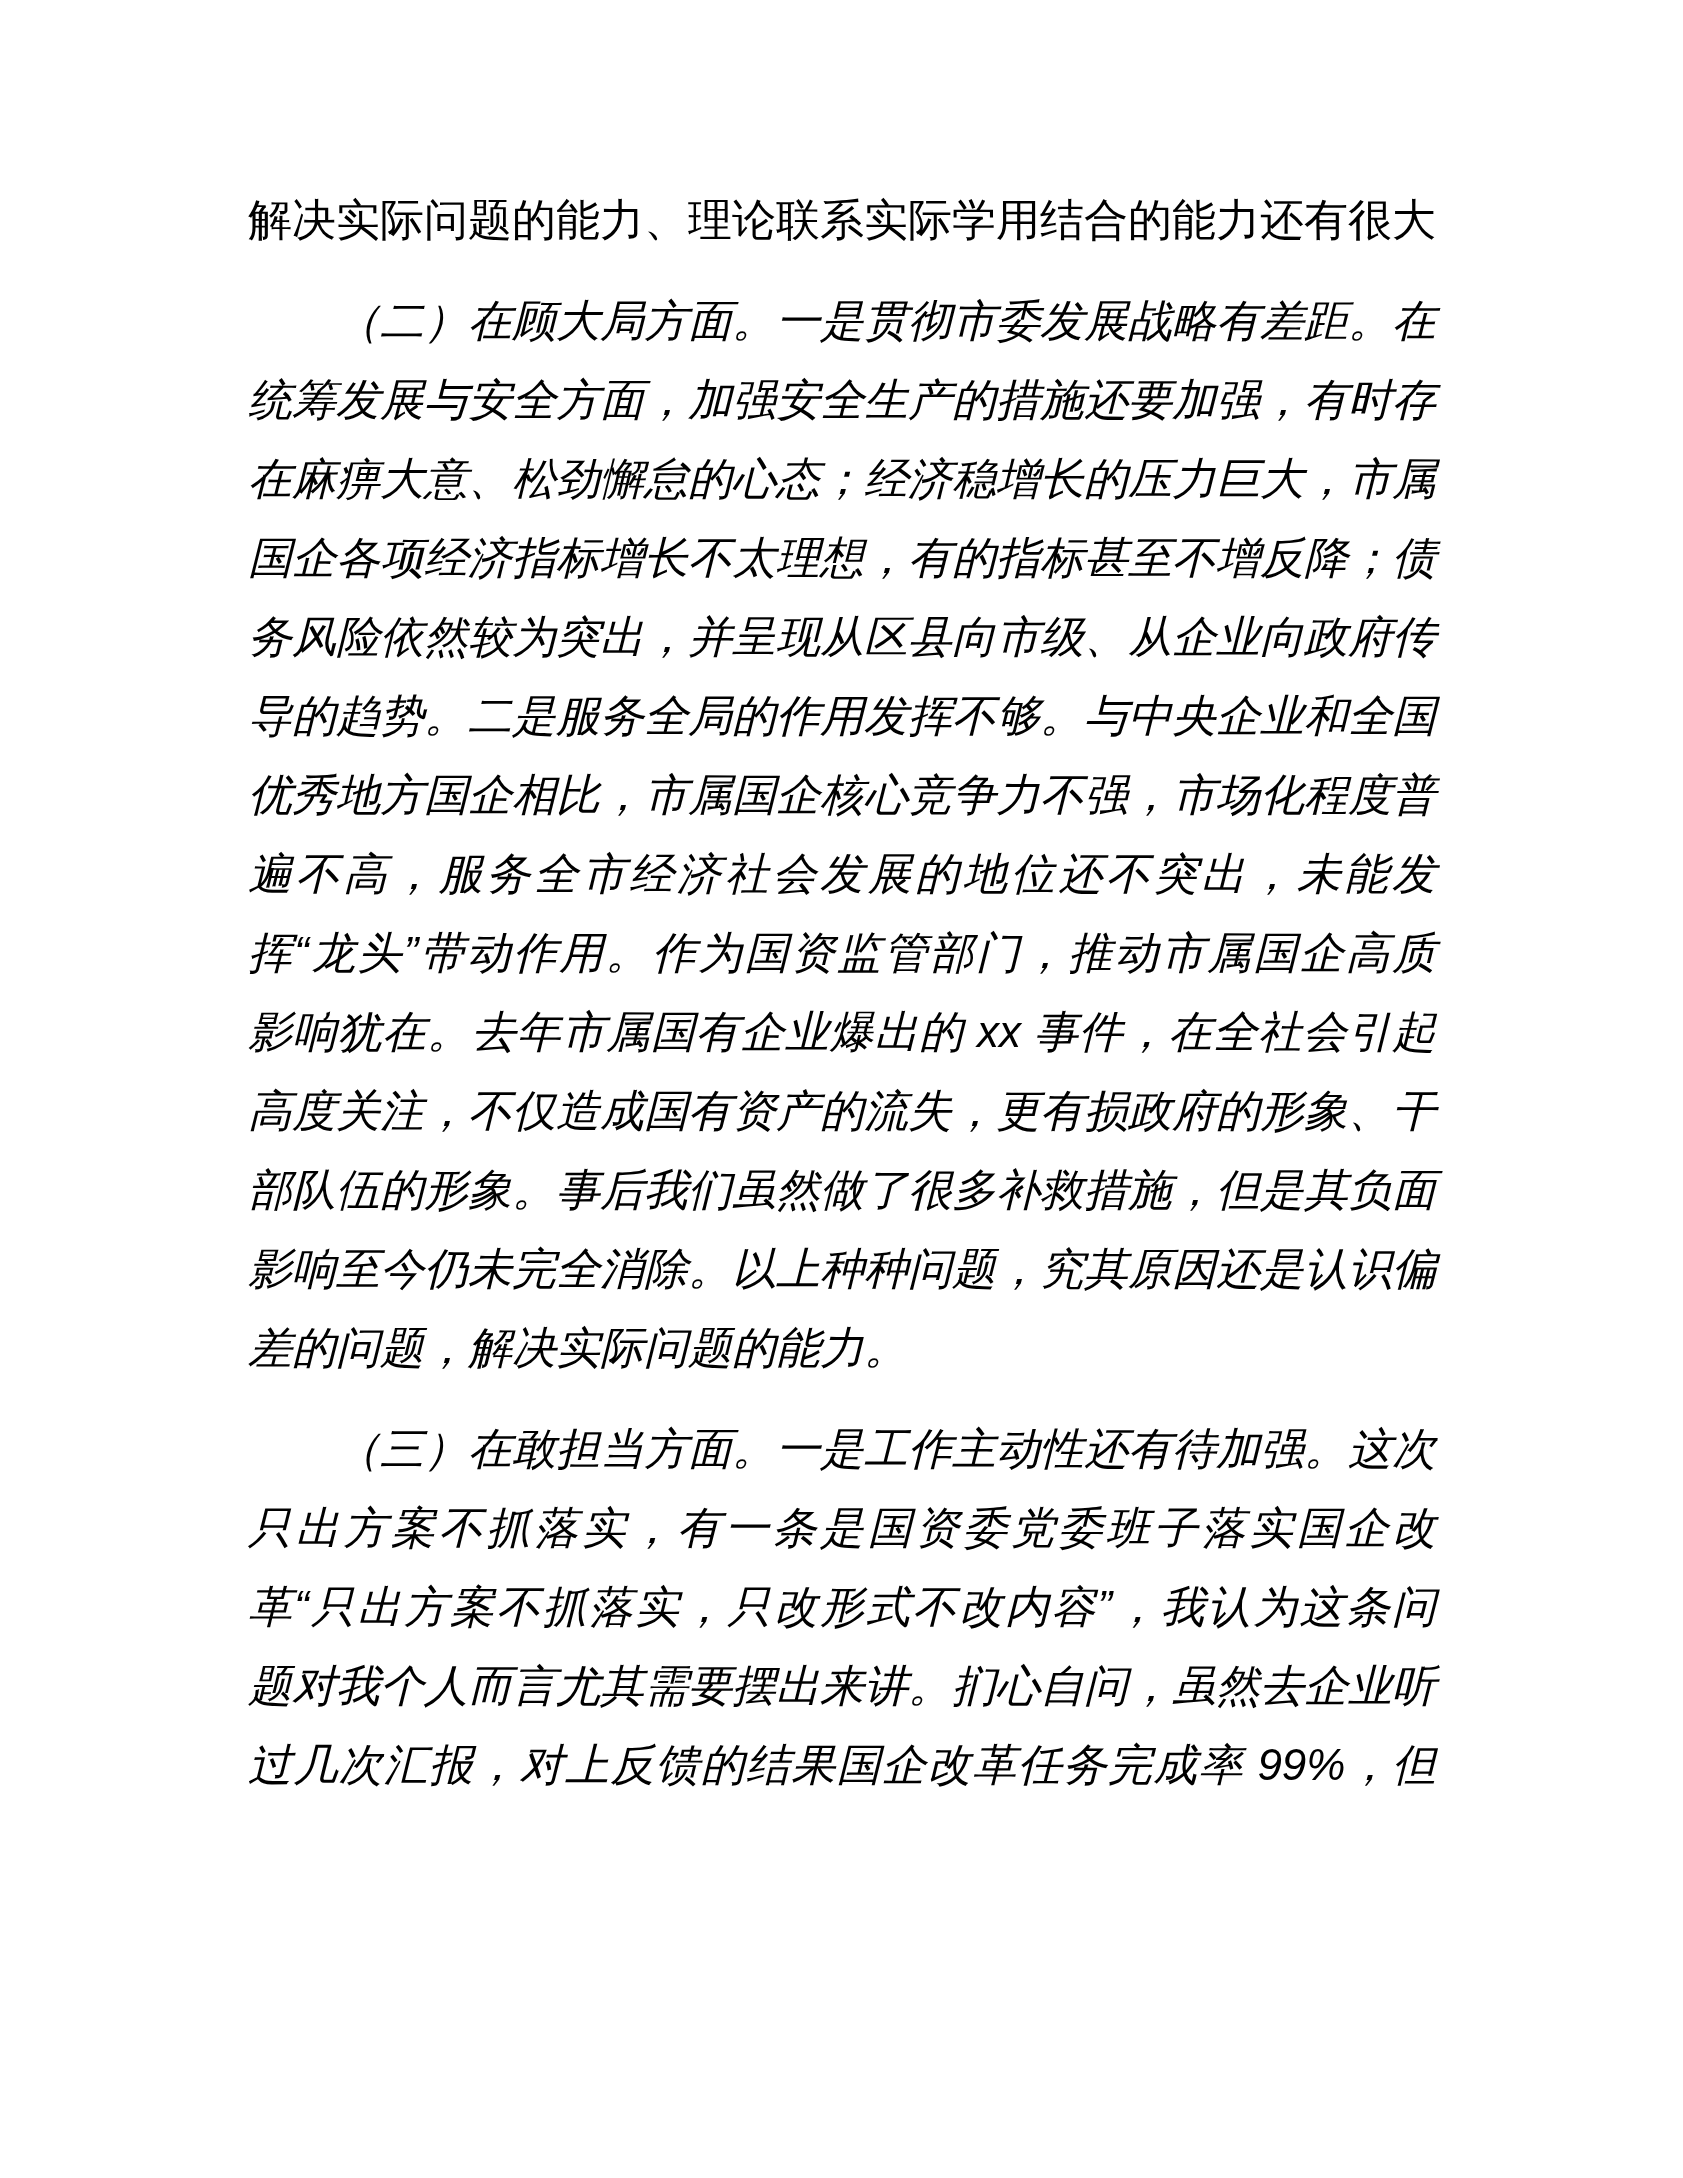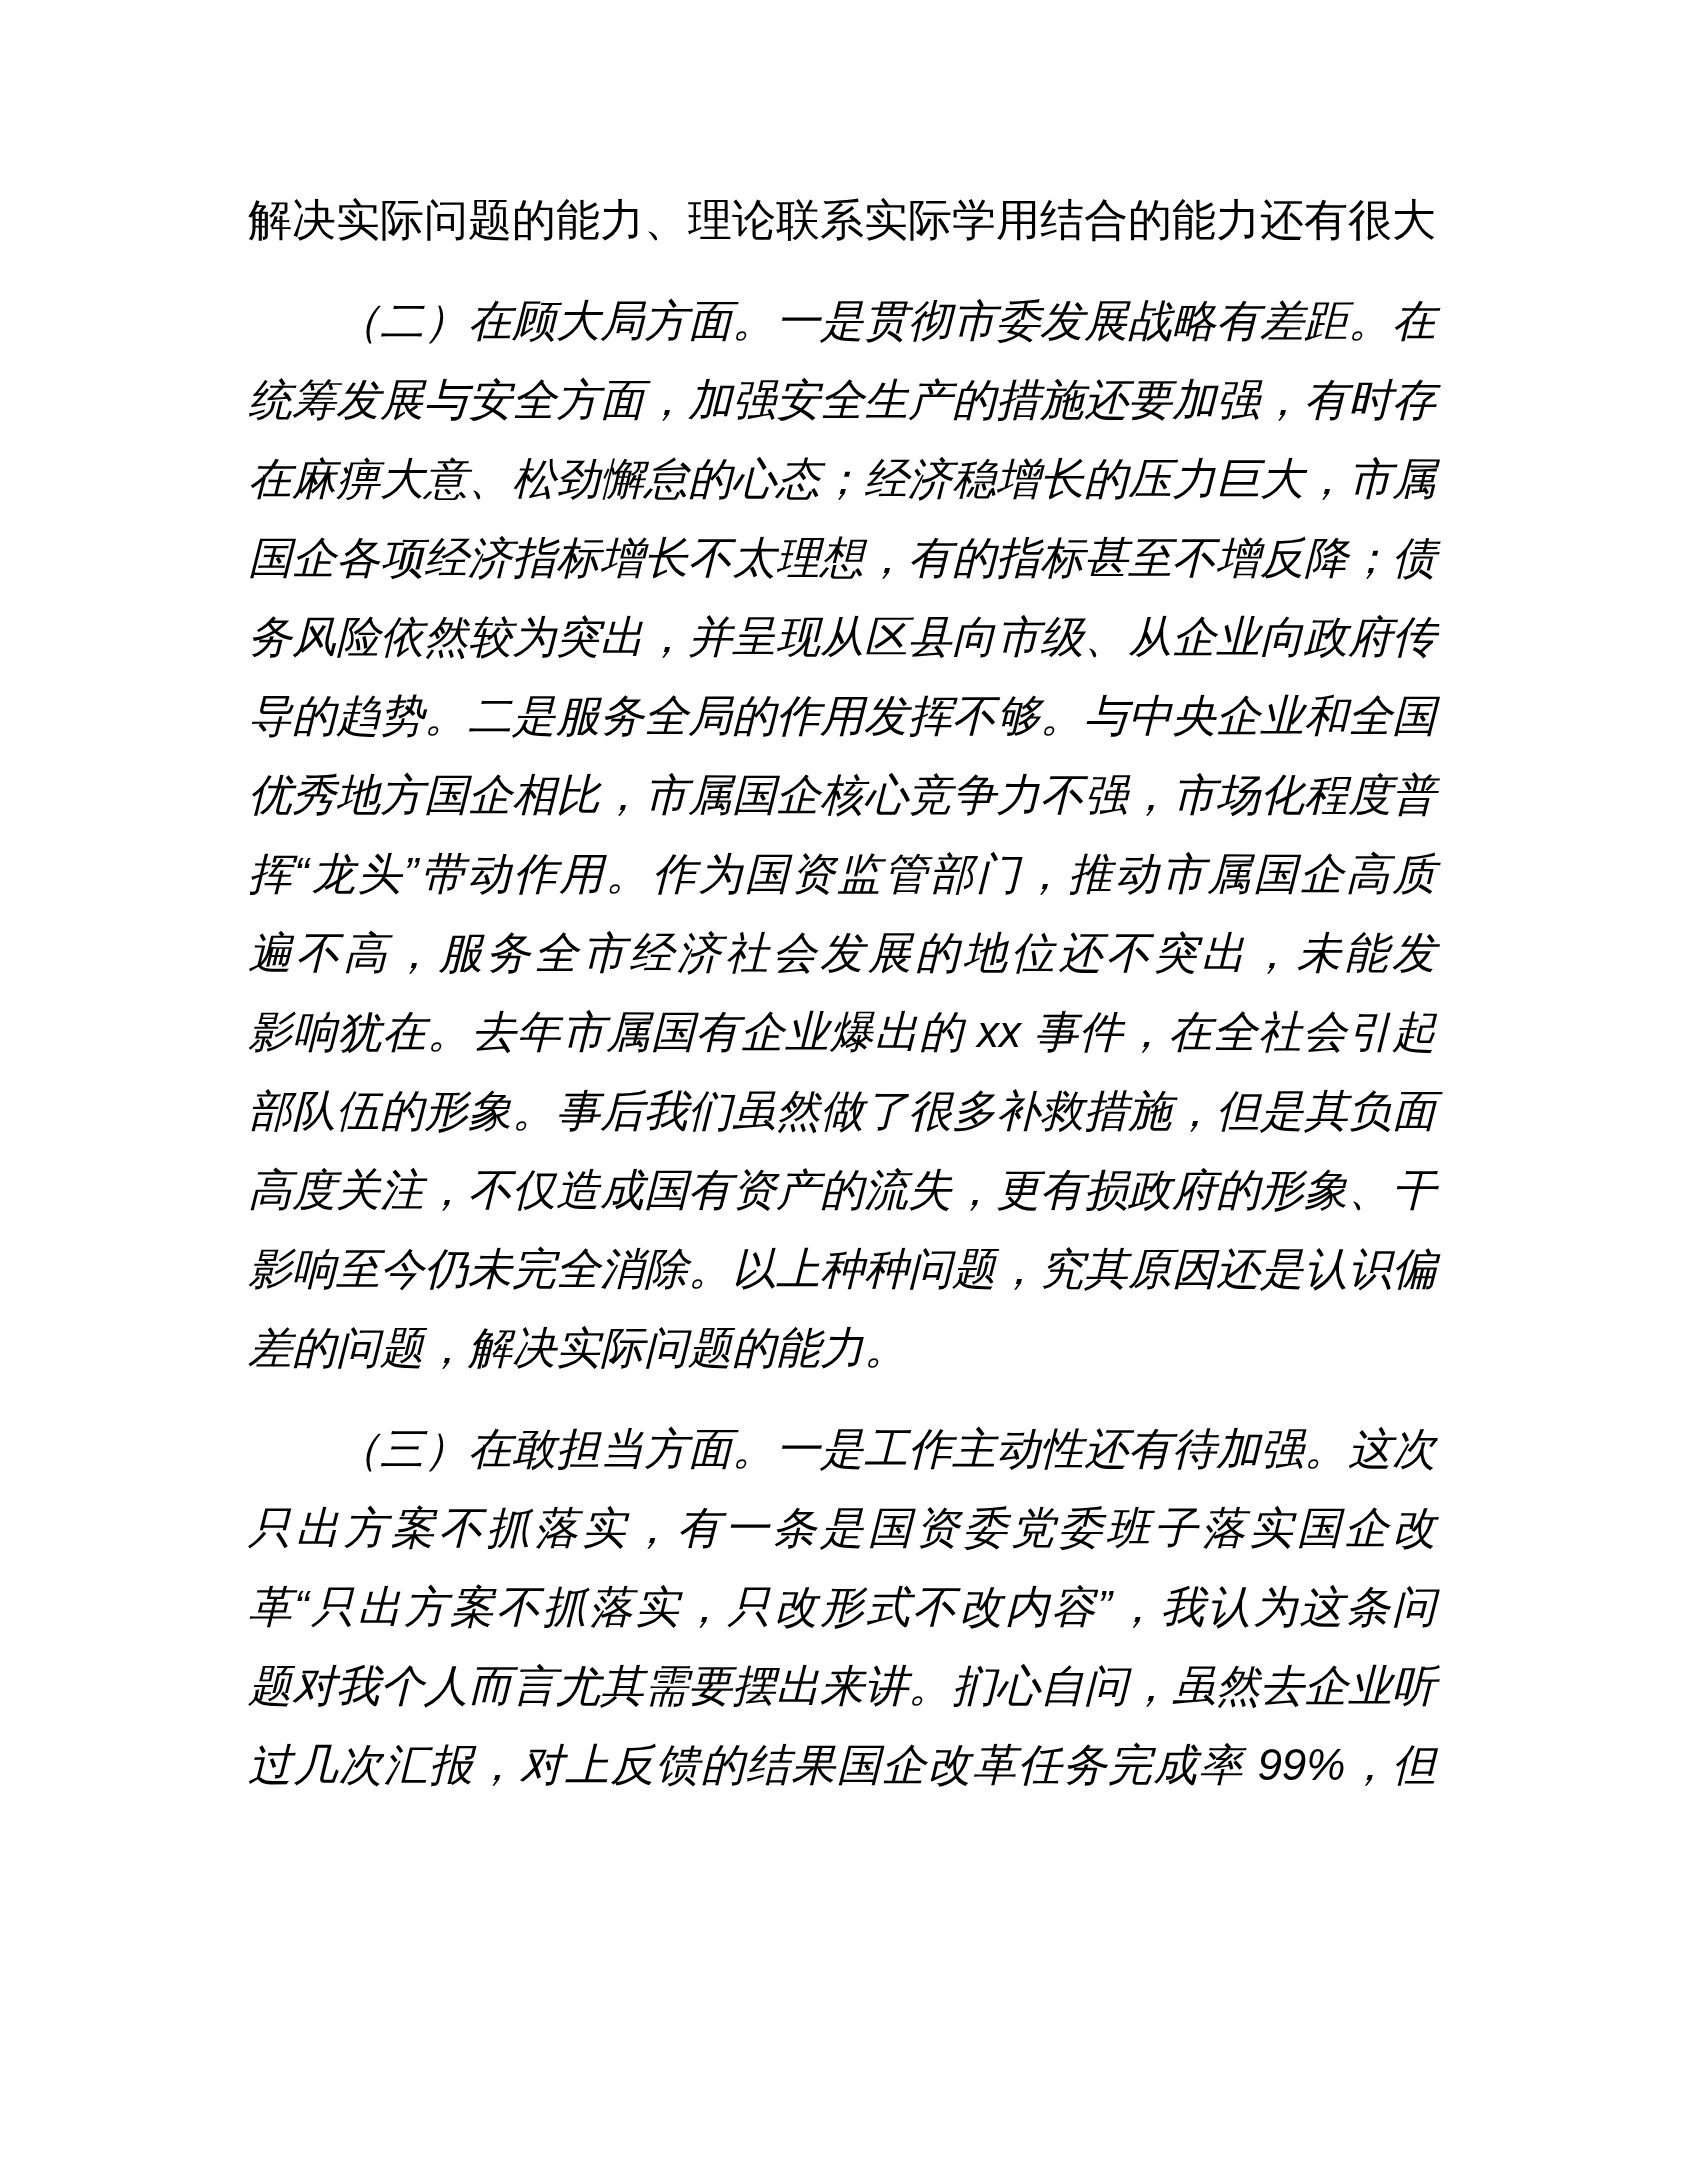--- a/index.html
+++ b/index.html
@@ -47,25 +47,25 @@
         <div class="line">解决实际问题的能力、理论联系实际学用结合的能力还有很大</div>
       </div>
       <div class="paragraph">
         <div class="line first-indent">（二）在顾大局方面。一是贯彻市委发展战略有差距。在</div>
         <div class="line">统筹发展与安全方面，加强安全生产的措施还要加强，有时存</div>
         <div class="line">在麻痹大意、松劲懈怠的心态；经济稳增长的压力巨大，市属</div>
         <div class="line">国企各项经济指标增长不太理想，有的指标甚至不增反降；债</div>
         <div class="line">务风险依然较为突出，并呈现从区县向市级、从企业向政府传</div>
         <div class="line">导的趋势。二是服务全局的作用发挥不够。与中央企业和全国</div>
         <div class="line">优秀地方国企相比，市属国企核心竞争力不强，市场化程度普</div>
+        <div class="line">遍不高，服务全市经济社会发展的地位还不突出，未能发</div>
         <div class="line">挥“龙头”带动作用。作为国资监管部门，推动市属国企高质</div>
-        <div class="line">遍不高，服务全市经济社会发展的地位还不突出，未能发</div>
         <div class="line">影响犹在。去年市属国有企业爆出的 xx 事件，在全社会引起</div>
+        <div class="line">高度关注，不仅造成国有资产的流失，更有损政府的形象、干</div>
         <div class="line">部队伍的形象。事后我们虽然做了很多补救措施，但是其负面</div>
-        <div class="line">高度关注，不仅造成国有资产的流失，更有损政府的形象、干</div>
         <div class="line">影响至今仍未完全消除。以上种种问题，究其原因还是认识偏</div>
         <div class="line last">差的问题，解决实际问题的能力。</div>
       </div>
       <div class="paragraph">
         <div class="line first-indent">（三）在敢担当方面。一是工作主动性还有待加强。这次</div>
         <div class="line">只出方案不抓落实，有一条是国资委党委班子落实国企改</div>
         <div class="line">革“只出方案不抓落实，只改形式不改内容”，我认为这条问</div>
         <div class="line">题对我个人而言尤其需要摆出来讲。扪心自问，虽然去企业听</div>
         <div class="line">过几次汇报，对上反馈的结果国企改革任务完成率 99%，但</div>
       </div>

